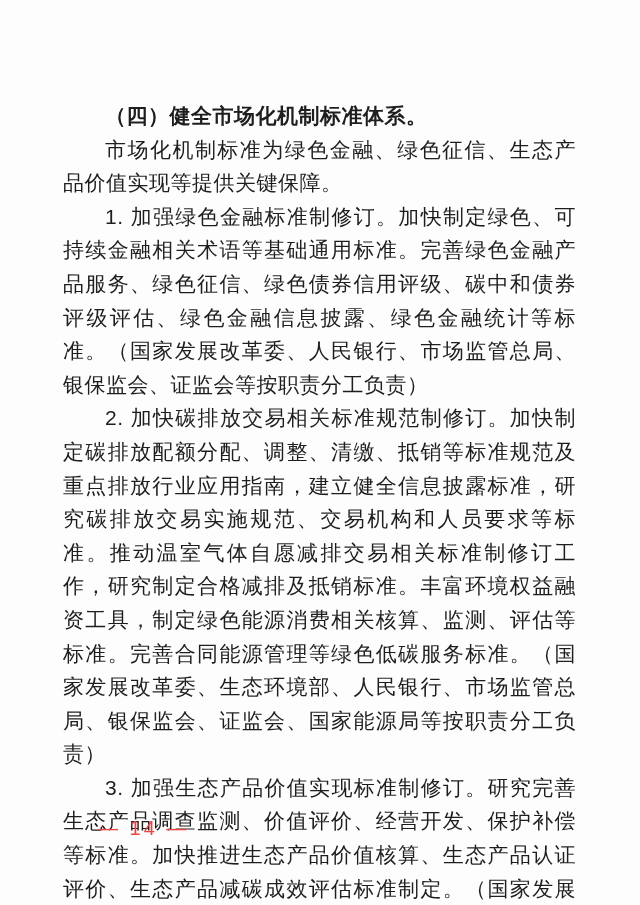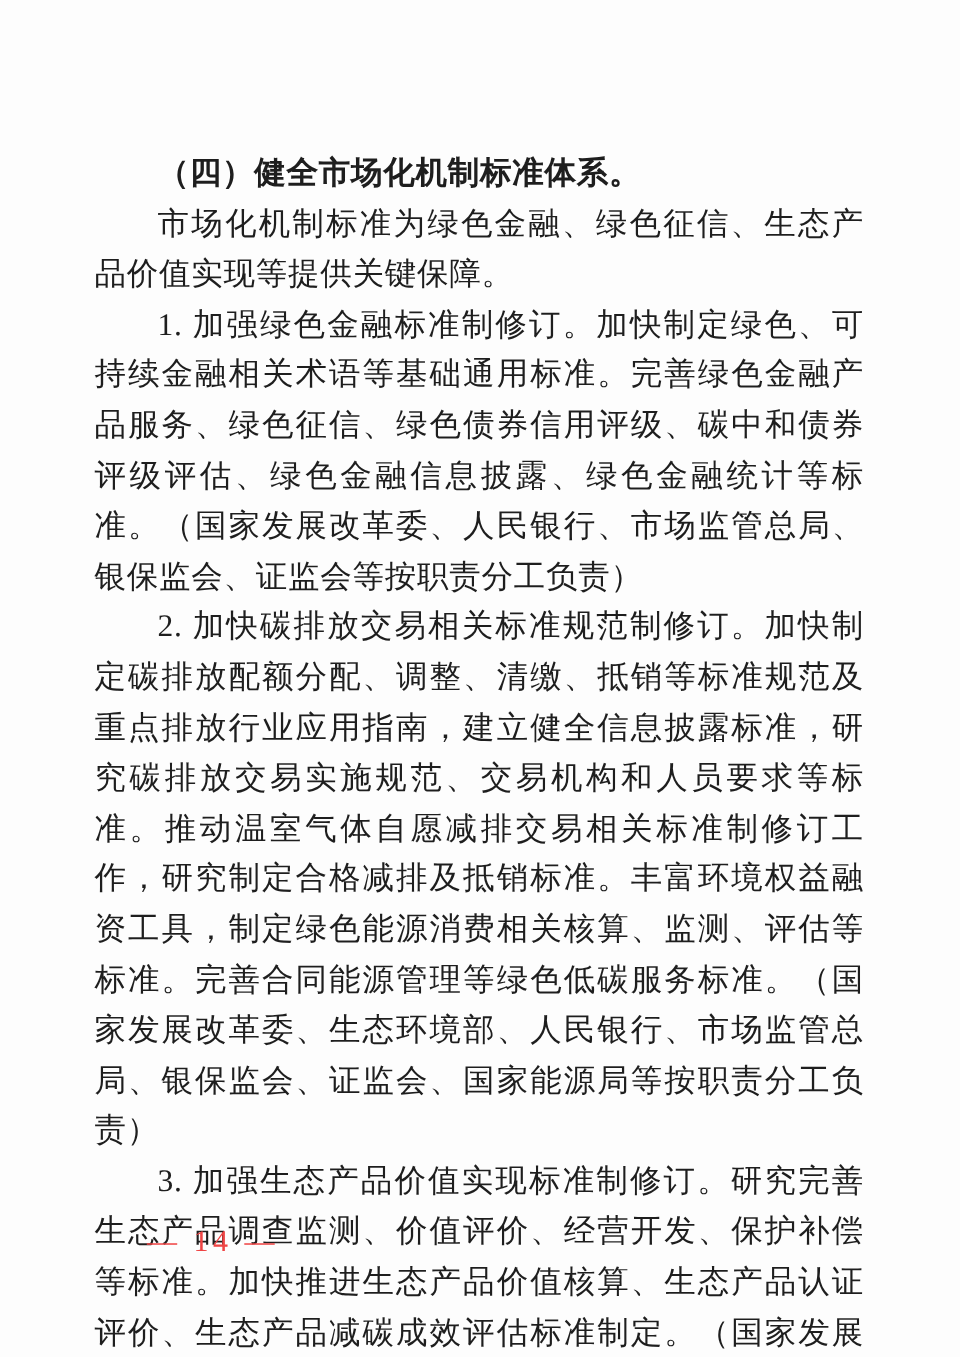--- a/index.html
+++ b/index.html
@@ -6,21 +6,21 @@
     margin: 0;
     padding: 0;
     background: #ffffff;
   }
   .page {
     position: relative;
     width: 640px;
     height: 905px;
     background: #fdfdfd;
     overflow: hidden;
-    font-family: Liberation Serif, serif;
+    font-family: Liberation Sans, sans-serif;
   }
   .content {
     position: absolute;
     left: 63px;
     top: 99px;
     width: 513px;
   }
   .para {
     margin: 0;
     font-size: 21px;

